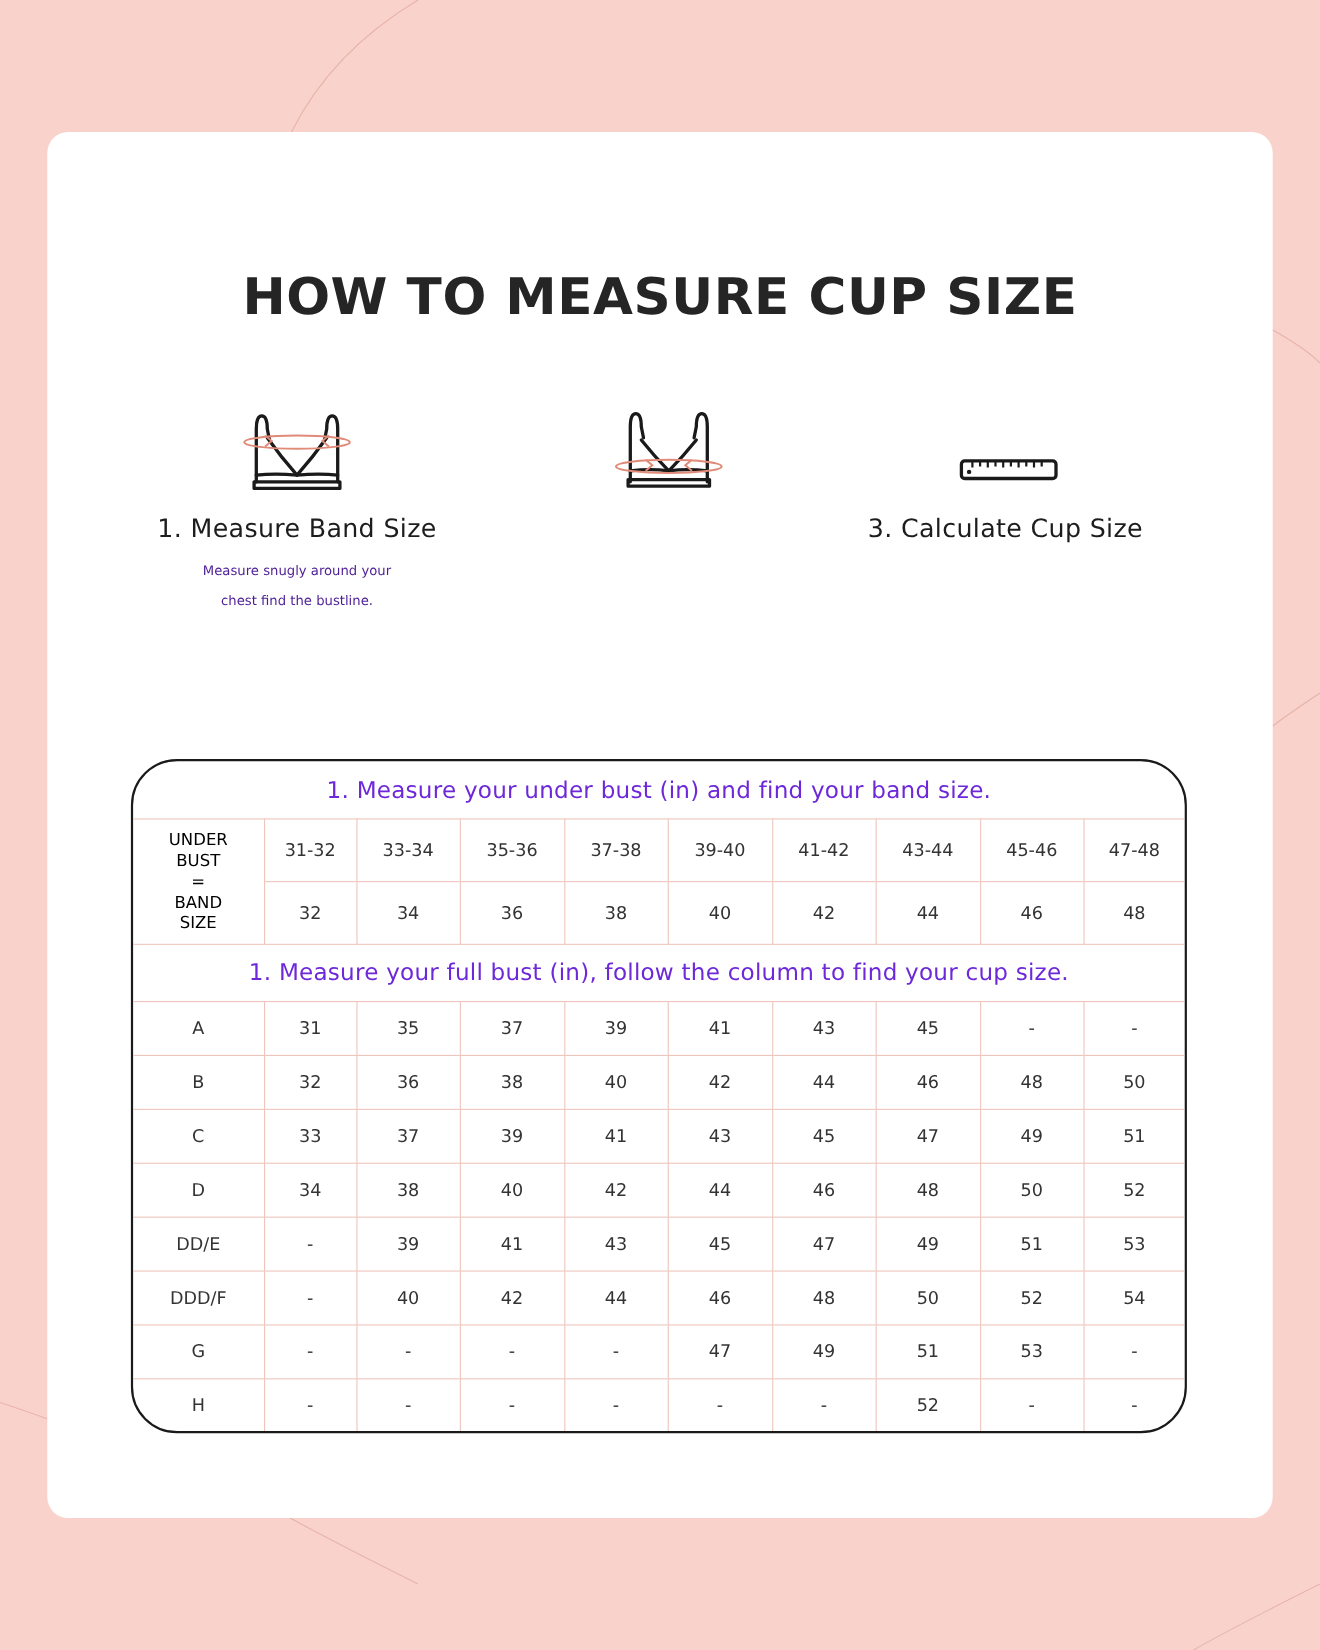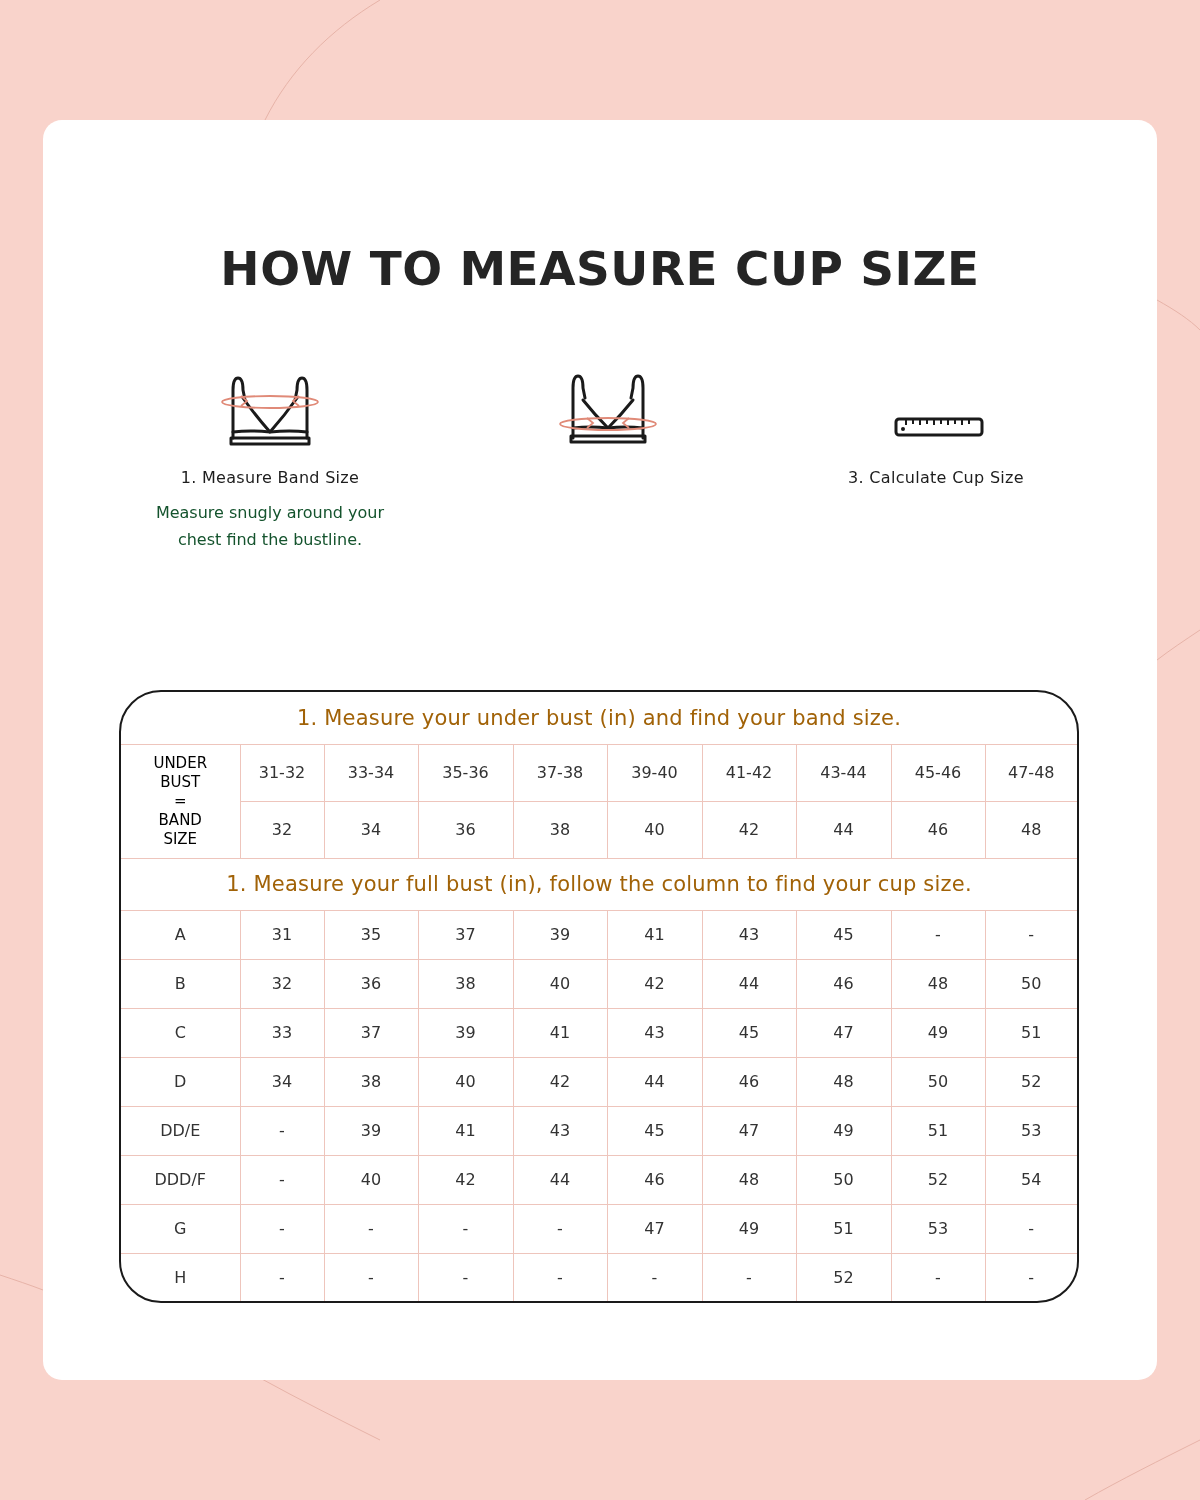--- a/index.html
+++ b/index.html
@@ -29,30 +29,30 @@
     color: #252525;
     transform: scaleX(1.02);
   }
   .steps { position: absolute; top: 250px; left: 0; right: 0; height: 240px; }
   .step { position: absolute; top: 0; width: 340px; text-align: center; }
   .step .icon { height: 80px; display: flex; align-items: center; justify-content: center; }
   .step h3 {
     margin-top: 18px;
     font-family: "DejaVu Sans", sans-serif;
     font-weight: normal;
-    font-size: 16px;
+    font-size: 23px;
     color: #1d1d1d;
     letter-spacing: 0.3px;
   }
   .step p {
     margin-top: 12px;
     font-family: "DejaVu Sans", sans-serif;
-    font-size: 16px;
+    font-size: 12px;
     line-height: 27px;
-    color: #14532d;
+    color: #4c1d95;
   }
   .table-wrap {
     position: absolute;
     left: 76px; top: 570px;
     width: 960px; height: 613px;
     border: 2px solid #1a1a1a;
     border-radius: 42px;
     overflow: hidden;
     background: #fff;
   }
@@ -64,21 +64,21 @@
     font-family: "DejaVu Sans", sans-serif;
     font-size: 16px;
     color: #333;
   }
   tr:first-child td { border-top: none; }
   td:first-child { border-left: none; }
   td:last-child { border-right: none; }
   tr:last-child td { border-bottom: none; }
   .section-head td {
     font-size: 21px;
-    color: #a16207;
+    color: #6d28d9;
     height: 52px;
     letter-spacing: 0.2px;
   }
   .label-cell {
     font-size: 15px;
     line-height: 19px;
     color: #000000;
   }
   .band-row td { height: 57px; }
   .cup-row td { height: 49px; }
@@ -132,21 +132,21 @@
             <path d="M20 58 Q38 56 55 58 Q72 56 90 58"></path>
             <path d="M18 66 L92 66 L92 72 L18 72 Z"></path>
           </g>
           <ellipse cx="55" cy="54" rx="48" ry="6" fill="none" stroke="#e08a78" stroke-width="1.8"></ellipse>
           <path d="M34 48 L40 53 L34 58" fill="none" stroke="#e08a78" stroke-width="1.8"></path>
           <path d="M76 48 L70 53 L76 58" fill="none" stroke="#e08a78" stroke-width="1.8"></path>
         </svg>
       </div>
     </div>
 
-    <div class="step" style="left:723px;">
+    <div class="step" style="left:701px;">
       <div class="icon">
         <svg width="100" height="40" viewBox="0 0 100 40" style="margin-top:30px">
           <rect x="10" y="14" width="86" height="16" rx="3" fill="none" stroke="#1a1a1a" stroke-width="3"></rect>
           <g stroke="#1a1a1a" stroke-width="2">
             <line x1="20" y1="14" x2="20" y2="20"></line>
               <line x1="27" y1="14" x2="27" y2="19"></line>
             <line x1="34" y1="14" x2="34" y2="20"></line>
               <line x1="41" y1="14" x2="41" y2="19"></line>
             <line x1="48" y1="14" x2="48" y2="20"></line>
               <line x1="55" y1="14" x2="55" y2="19"></line>

